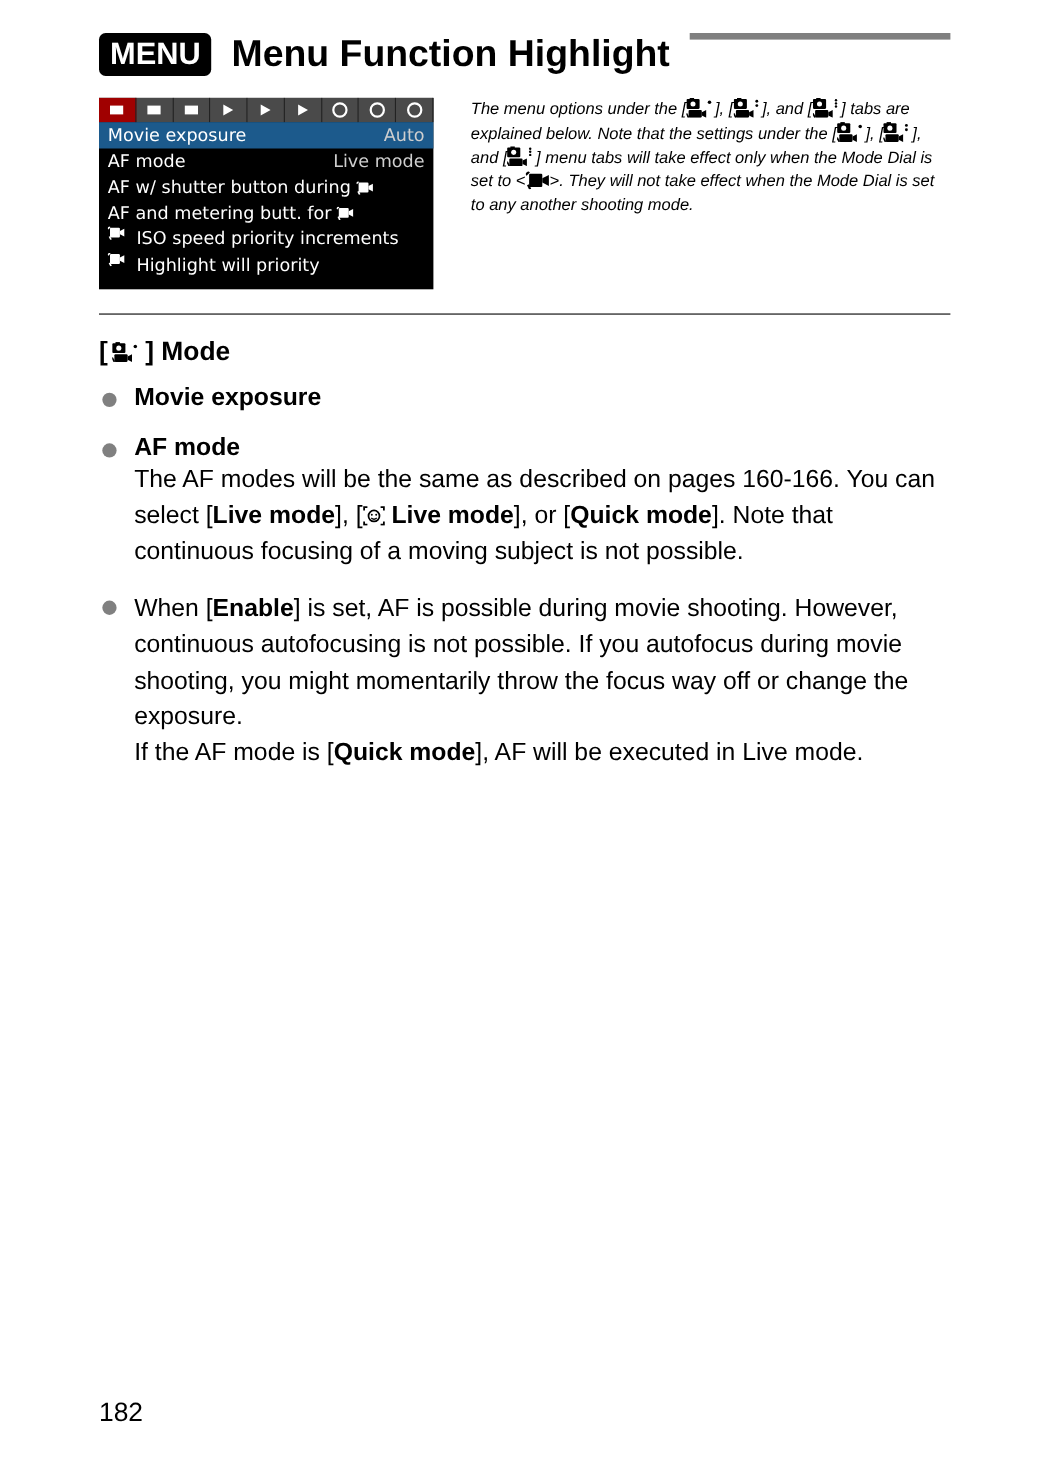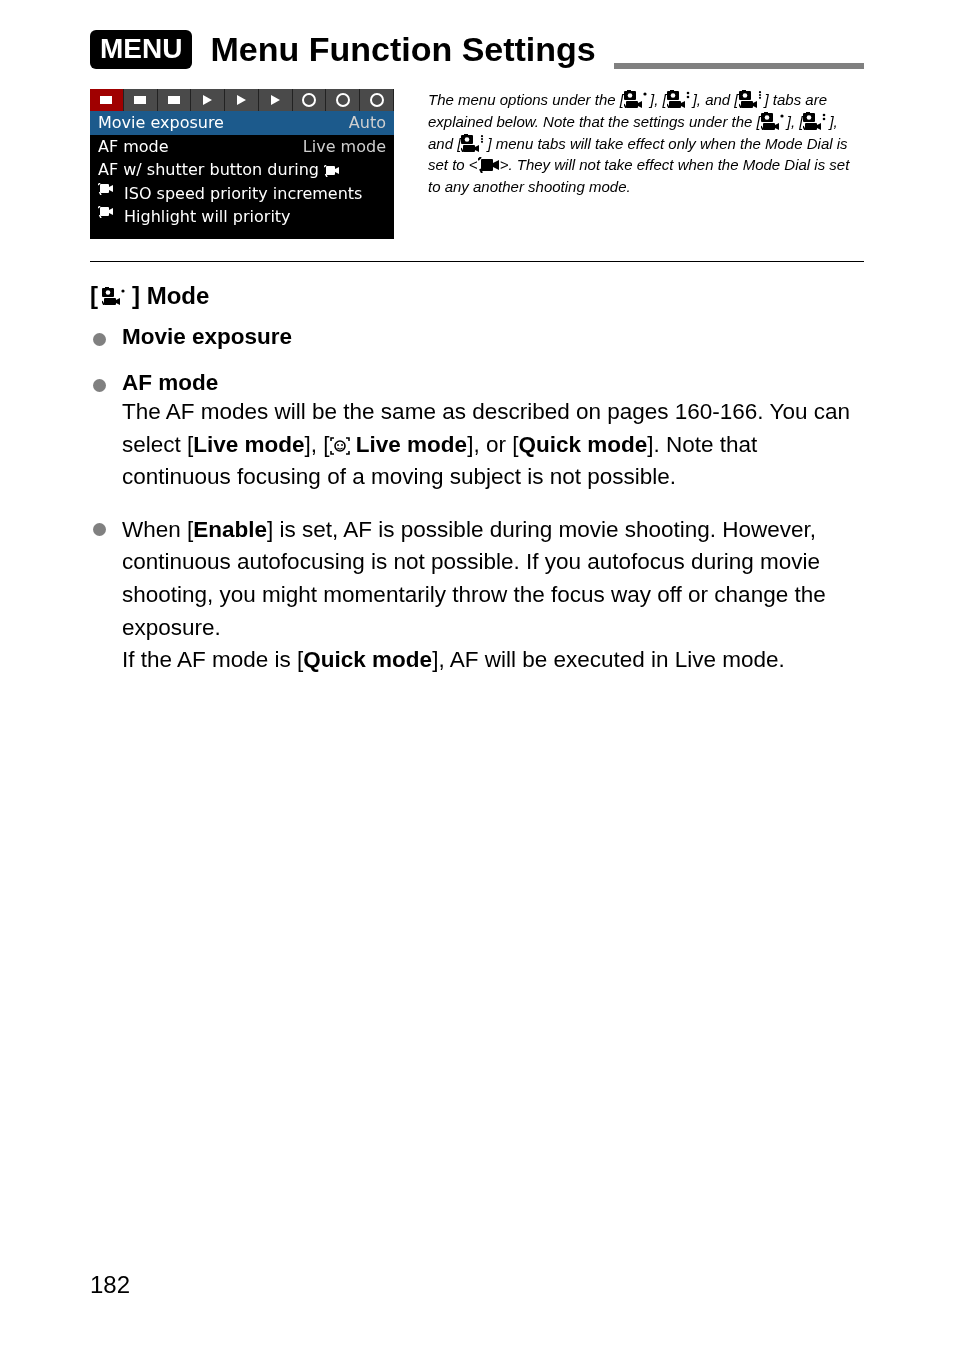--- a/index.html
+++ b/index.html
@@ -7,21 +7,21 @@
     width: 954px;
     height: 1345px;
     background: #fff;
     font-family: Arial, Helvetica, sans-serif;
     color: #000;
     position: relative;
     padding: 30px 90px 0 90px;
   }
   .heading-row {
     display: flex;
-    align-items: flex-end;
+    align-items: flex-start;
     gap: 18px;
     margin-bottom: 20px;
   }
   .menu-pill {
     background: #000;
     color: #fff;
     font-weight: bold;
     font-size: 28px;
     padding: 3px 10px 4px 10px;
     border-radius: 6px;
@@ -165,21 +165,21 @@
 
   
   .inline-icon { display:inline-block; vertical-align: -3px; }
   .inline-icon svg { display:block; }
 </style>
 </head>
 <body>
 
 <div class="heading-row">
   <span class="menu-pill">MENU</span>
-  <span class="heading-text">Menu Function Settings</span>
+  <span class="heading-text">Menu Function Highlight</span>
   <span class="heading-trail"></span>
 </div>
 
 <div class="intro-block">
 
   <div class="lcd">
     <div class="lcd-tabs">
       <div class="lcd-tab active">
           <span class="lcd-cam-icon"></span>
         </div>
@@ -212,20 +212,28 @@
         <div class="lcd-row sel">
           <span class="label">Movie exposure</span>
           <span class="val">Auto</span>
         </div>
         <div class="lcd-row">
           <span class="label">AF mode</span>
           <span class="val">Live mode</span>
         </div>
         <div class="lcd-row">
           <span class="label">AF w/ shutter button during <span class="lcd-movie-glyph"><svg width="16" height="12" viewBox="0 0 16 12">
+                <path d="M0 2 L2 0" stroke="#fff" stroke-width="1.5"></path>
+                <rect x="2" y="1" width="9" height="9" rx="1" fill="#fff"></rect>
+                <path d="M11 4 L15 2 L15 9 L11 7 Z" fill="#fff"></path>
+                <path d="M3 12 L1.5 9" stroke="#fff" stroke-width="1.5"></path>
+              </svg></span></span>
+        </div>
+        <div class="lcd-row">
+          <span class="label">AF and metering butt. for <span class="lcd-movie-glyph"><svg width="16" height="12" viewBox="0 0 16 12">
                 <path d="M0 2 L2 0" stroke="#fff" stroke-width="1.5"></path>
                 <rect x="2" y="1" width="9" height="9" rx="1" fill="#fff"></rect>
                 <path d="M11 4 L15 2 L15 9 L11 7 Z" fill="#fff"></path>
                 <path d="M3 12 L1.5 9" stroke="#fff" stroke-width="1.5"></path>
               </svg></span></span>
         </div>
         <div class="lcd-row">
           <span class="lcd-movie-glyph">
             <svg width="16" height="12" viewBox="0 0 16 12">
               <path d="M0 2 L2 0" stroke="#fff" stroke-width="1.5"></path>

